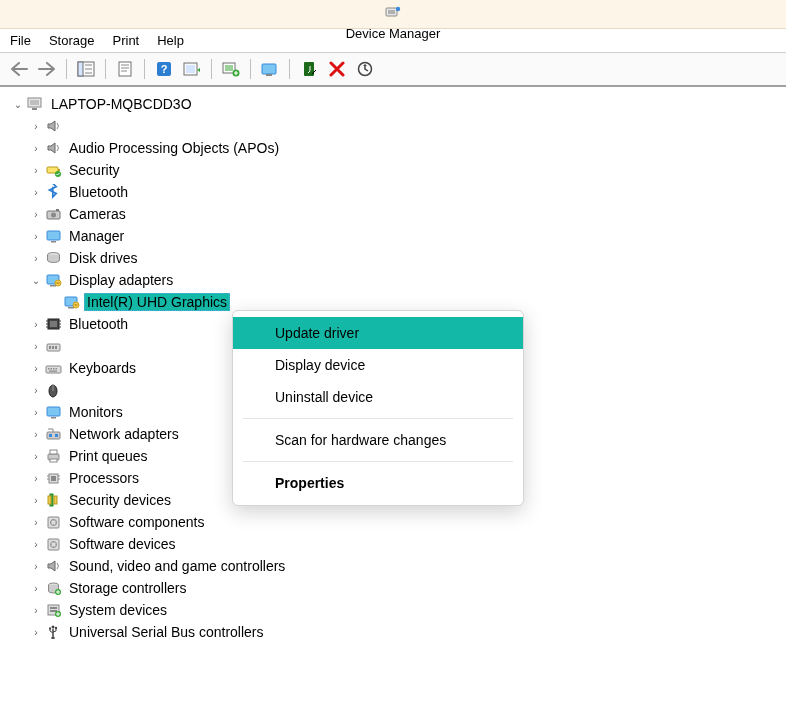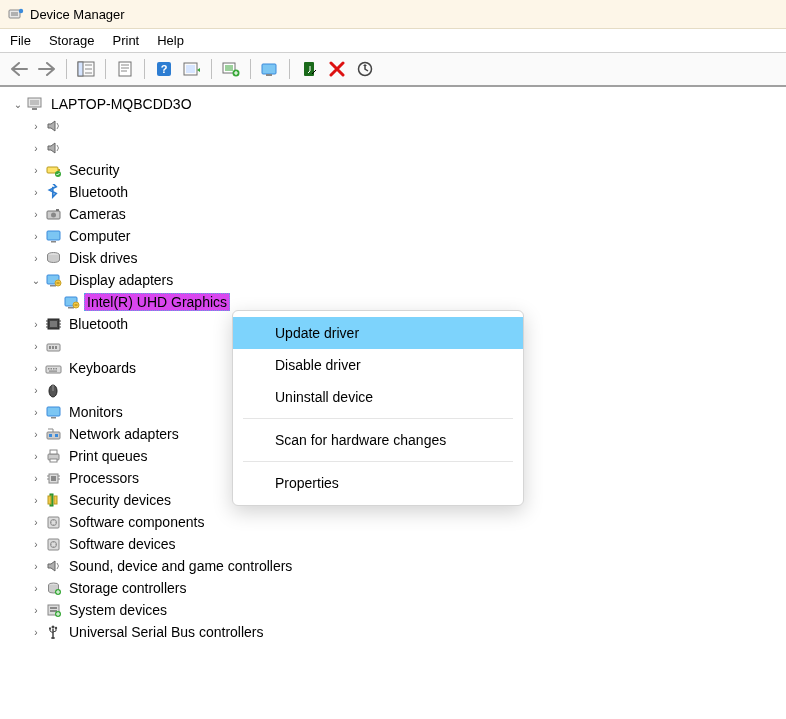--- a/index.html
+++ b/index.html
@@ -14,20 +14,21 @@
     overflow: hidden;
   }
   .title-bar {
     background: #fdf6e8;
     border-bottom: 1px solid #e5dcc5;
     padding: 4px 8px;
     display: flex;
     align-items: center;
     gap: 6px;
     height: 20px;
+    flex-direction: column;
   }
   .title-bar .app-icon {
     width: 16px;
     height: 16px;
     display: inline-flex;
     align-items: center;
     justify-content: center;
   }
   .menu-bar {
     padding: 4px 10px;
@@ -90,21 +91,21 @@
     display: inline-flex;
     align-items: center;
     justify-content: center;
     margin-right: 2px;
     flex-shrink: 0;
   }
   .node-label {
     padding: 1px 3px;
   }
   .selected .node-label {
-    background: #d946ef;
+    background: #14b8a6;
     border: 1px dotted #5aa7e0;
     padding: 0 2px;
   }
   .context-menu {
     position: absolute;
     left: 232px;
     top: 310px;
     width: 290px;
     background: #fff;
     border: 1px solid #d5d5d5;
@@ -112,28 +113,28 @@
     box-shadow: 0 6px 20px rgba(0,0,0,0.18);
     padding: 6px 0;
     font-size: 14px;
     z-index: 10;
   }
   .ctx-item {
     padding: 8px 42px;
     cursor: default;
   }
   .ctx-item.hover {
-    background: #7dd3fc;
+    background: #14b8a6;
   }
   .ctx-sep {
     height: 1px;
     background: #e5e5e5;
     margin: 5px 10px;
   }
-  .ctx-item.bold { font-weight: 400; }
+  .ctx-item.bold { font-weight: 700; }
   svg { display: block; }
 </style>
 </head>
 <body>
 
 <div class="title-bar">
   <span class="app-icon">
     <svg width="16" height="16" viewBox="0 0 16 16">
       <rect x="1" y="4" width="11" height="8" rx="1" fill="#e8e8e8" stroke="#888" stroke-width="1"></rect>
       <rect x="3" y="6" width="7" height="4" fill="#b0b0b0"></rect>
@@ -257,20 +258,21 @@
         </span>
       </div>
       <div class="tree-row indent-1">
         <span class="expander">›</span>
         <span class="node-icon">
           <svg width="18" height="16" viewBox="0 0 18 16">
             <path d="M3 6 h3 l4 -3 v10 l-4 -3 h-3 z" fill="#b0b0b0" stroke="#666"></path>
             <path d="M12 5 q3 3 0 6" stroke="#888" fill="none"></path>
           </svg>
         </span>
+        <span class="node-label">Audio Processing Objects (APOs)</span>
       </div>
       <div class="tree-row indent-1">
         <span class="expander">›</span>
         <span class="node-icon">
           <svg width="18" height="16" viewBox="0 0 18 16">
             <rect x="2" y="5" width="11" height="6" rx="1" fill="#ffe36b" stroke="#b89b1e"></rect>
             <rect x="13" y="7" width="2" height="2" fill="#b89b1e"></rect>
             <circle cx="13" cy="12" r="3" fill="#38a838"></circle>
             <path d="M11.5 12 l1 1 l2 -2" stroke="#fff" fill="none"></path>
           </svg>
@@ -298,21 +300,21 @@
         <span class="node-label">Cameras</span>
       </div>
       <div class="tree-row indent-1">
         <span class="expander">›</span>
         <span class="node-icon">
           <svg width="18" height="16" viewBox="0 0 18 16">
             <rect x="2" y="3" width="13" height="9" rx="1" fill="#7cc6f3" stroke="#3a8adb"></rect>
             <rect x="6" y="13" width="5" height="1.5" fill="#888"></rect>
           </svg>
         </span>
-        <span class="node-label">Computer</span>
+        <span class="node-label">Manager</span>
       </div>
       <div class="tree-row indent-1">
         <span class="expander">›</span>
         <span class="node-icon">
           <svg width="18" height="16" viewBox="0 0 18 16">
             <ellipse cx="8.5" cy="5" rx="6" ry="2.5" fill="#ddd" stroke="#888"></ellipse>
             <path d="M2.5 5 v5 a6 2.5 0 0 0 12 0 v-5" fill="#ccc" stroke="#888"></path>
           </svg>
         </span>
         <span class="node-label">Disk drives</span>
@@ -472,21 +474,21 @@
         <span class="node-label">Software devices</span>
       </div>
       <div class="tree-row indent-1">
         <span class="expander">›</span>
         <span class="node-icon">
           <svg width="18" height="16" viewBox="0 0 18 16">
             <path d="M3 6 h3 l4 -3 v10 l-4 -3 h-3 z" fill="#b0b0b0" stroke="#666"></path>
             <path d="M12 5 q3 3 0 6" stroke="#888" fill="none"></path>
           </svg>
         </span>
-        <span class="node-label">Sound, device and game controllers</span>
+        <span class="node-label">Sound, video and game controllers</span>
       </div>
       <div class="tree-row indent-1">
         <span class="expander">›</span>
         <span class="node-icon">
           <svg width="18" height="16" viewBox="0 0 18 16">
             <ellipse cx="8.5" cy="5" rx="5" ry="2" fill="#ddd" stroke="#888"></ellipse>
             <path d="M3.5 5 v6 a5 2 0 0 0 10 0 v-6" fill="#ccc" stroke="#888"></path>
             <circle cx="13" cy="12" r="3" fill="#38a838"></circle>
             <path d="M13 10 v4 M11 12 h4" stroke="#fff"></path>
           </svg>
@@ -520,19 +522,19 @@
           </svg>
         </span>
         <span class="node-label">Universal Serial Bus controllers</span>
       </div>
     </div>
 
 </div>
 
 <div class="context-menu">
   <div class="ctx-item hover">Update driver</div>
-  <div class="ctx-item">Disable driver</div>
+  <div class="ctx-item">Display device</div>
   <div class="ctx-item">Uninstall device</div>
   <div class="ctx-sep"></div>
   <div class="ctx-item">Scan for hardware changes</div>
   <div class="ctx-sep"></div>
   <div class="ctx-item bold">Properties</div>
 </div>
 
 </body></html>

